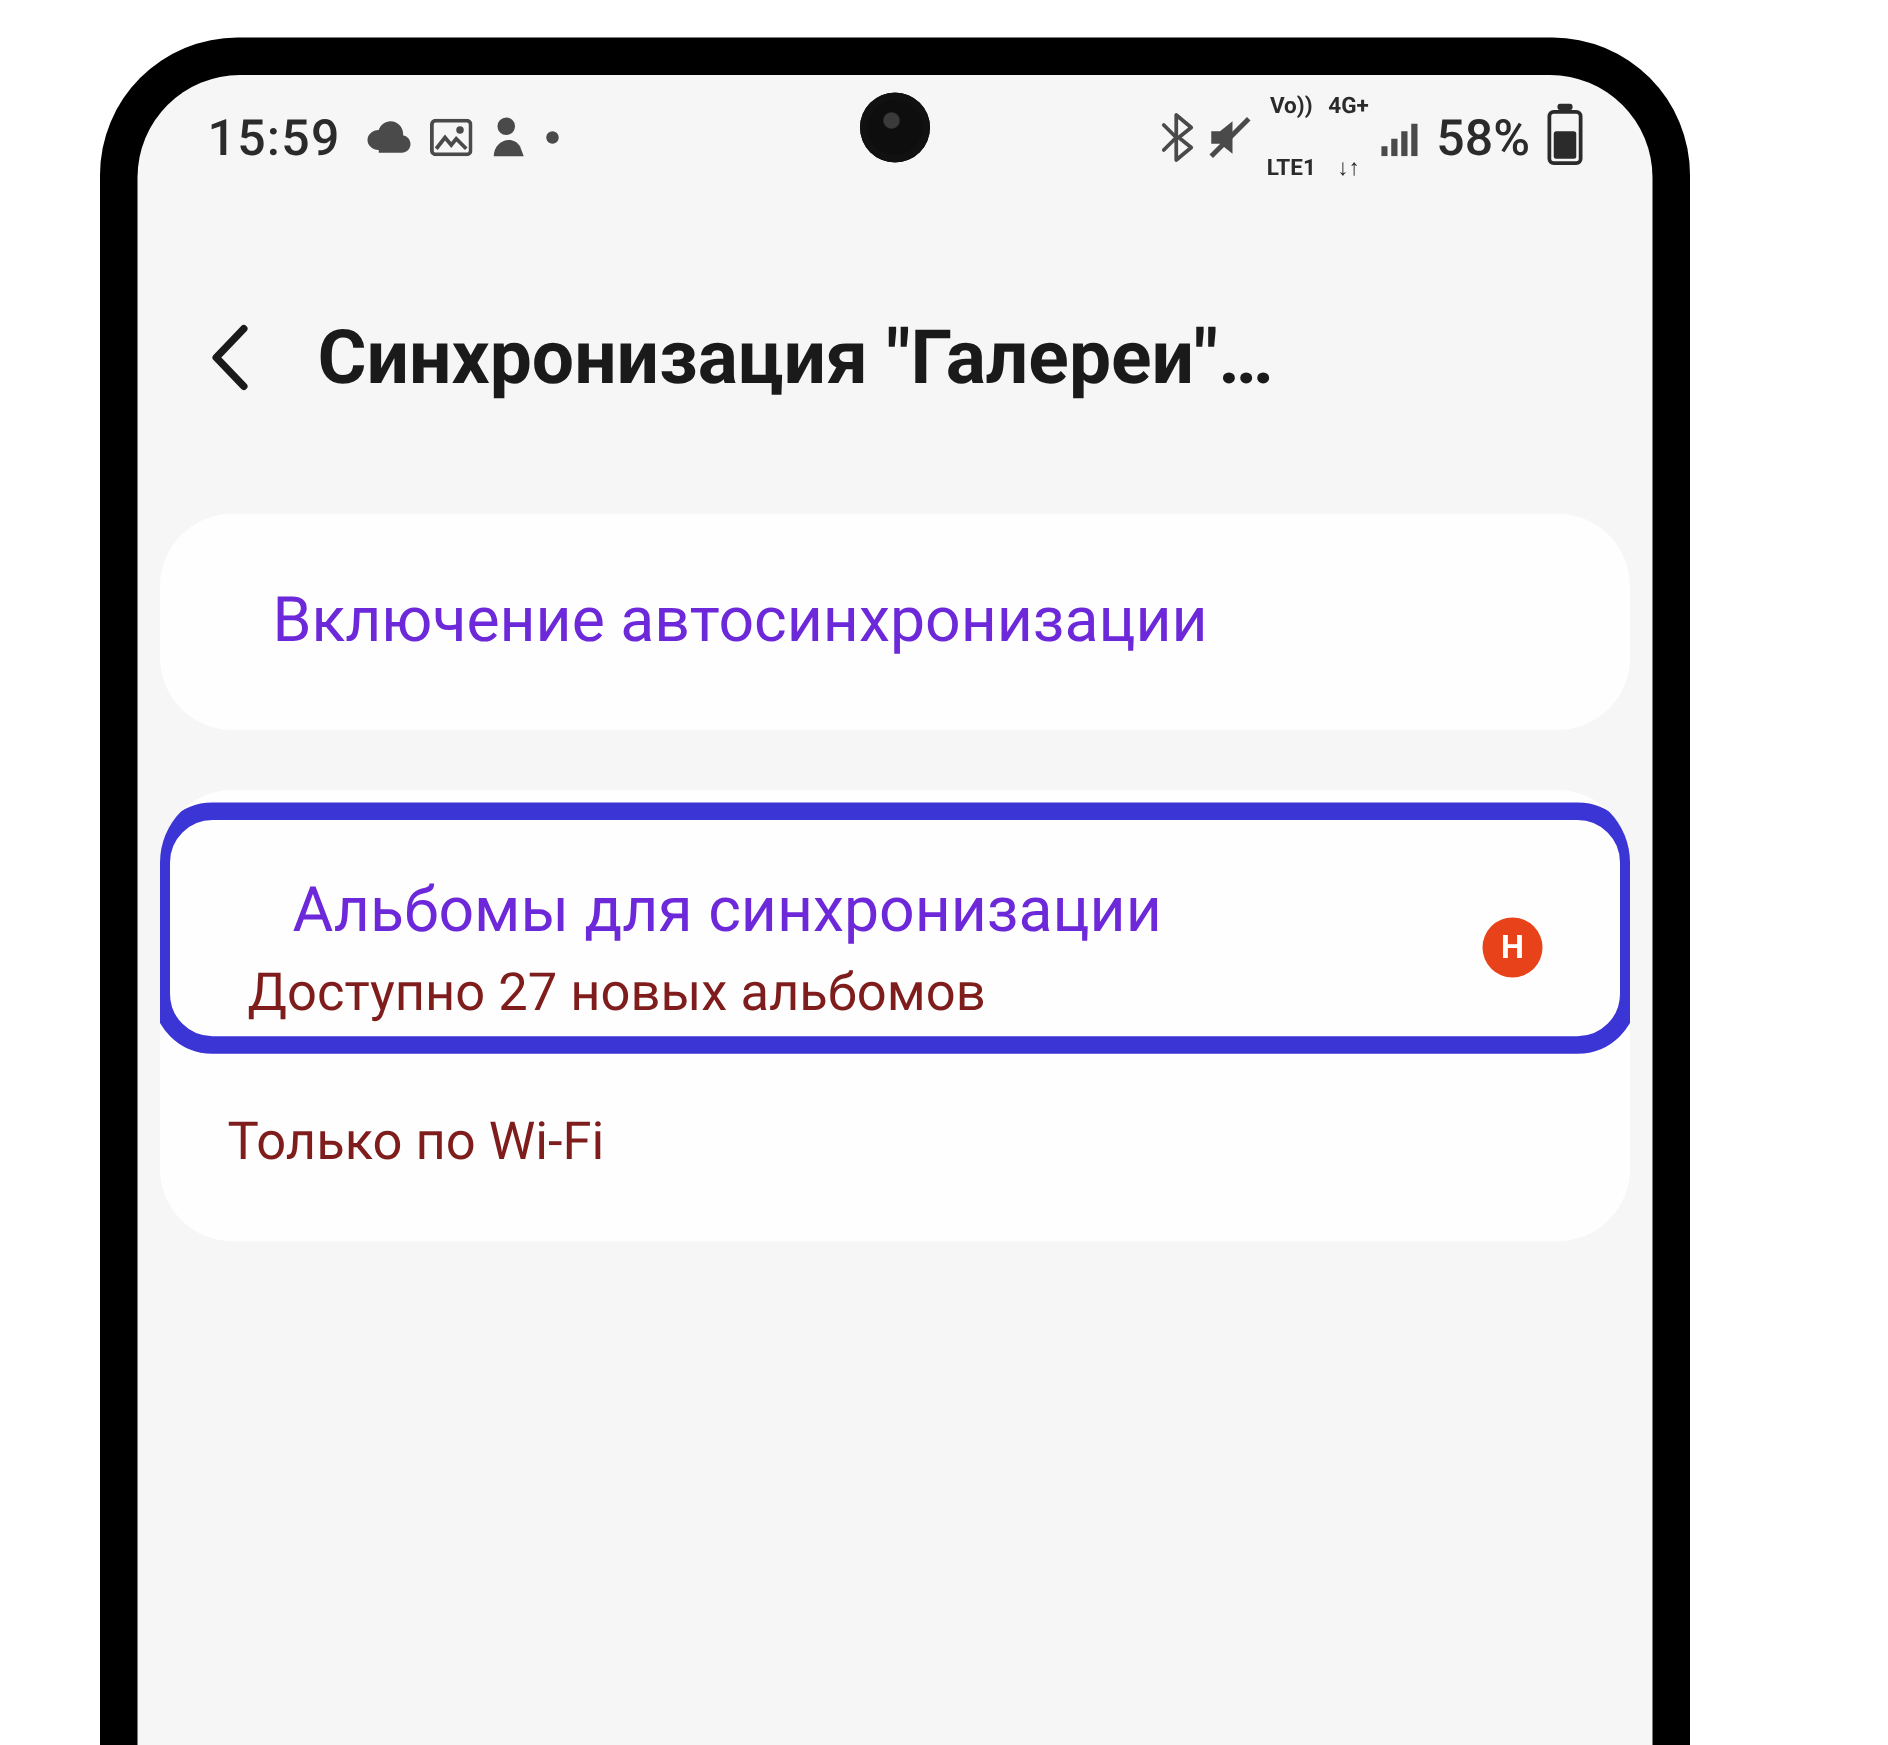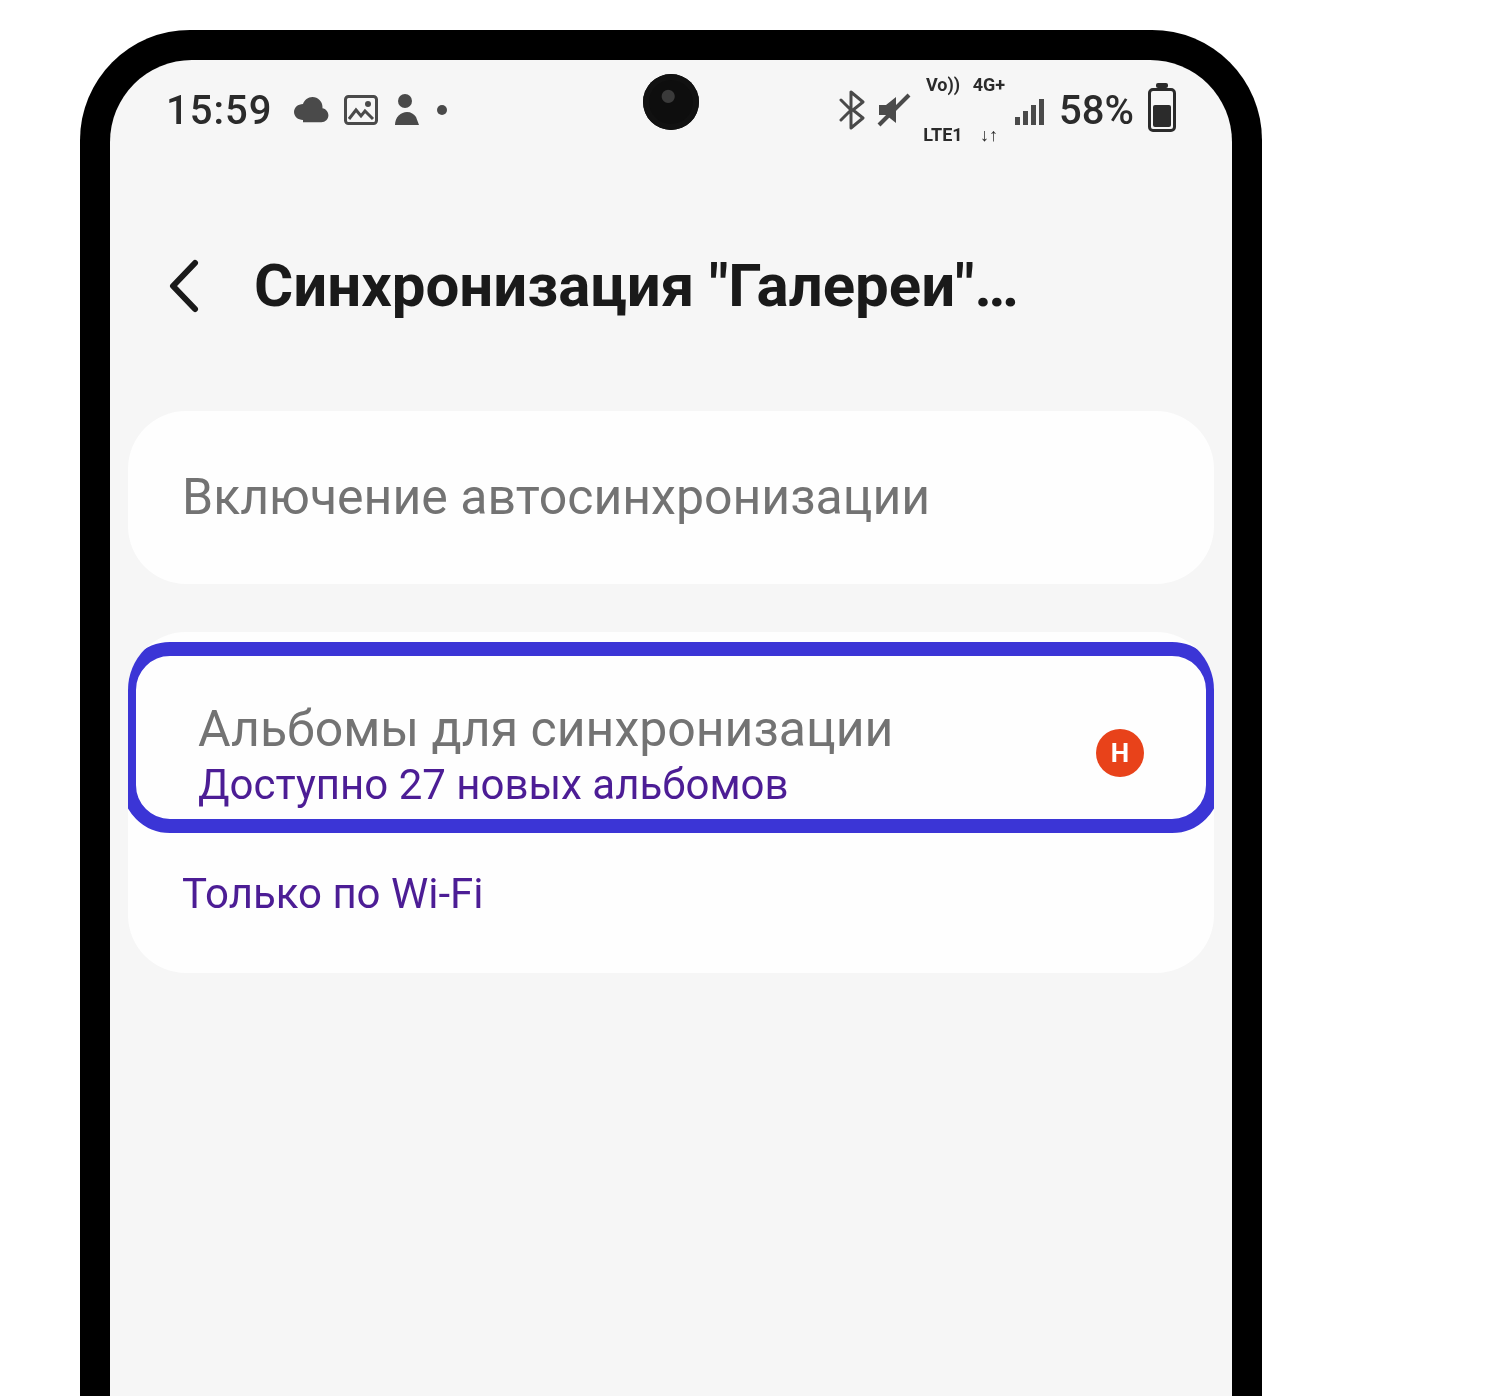--- a/index.html
+++ b/index.html
@@ -3,21 +3,21 @@
 <meta charset="utf-8">
 <style>
   * { box-sizing: border-box; margin: 0; padding: 0; }
   html, body { width: 1510px; height: 1396px; background: #ffffff; font-family: -apple-system, BlinkMacSystemFont, "Segoe UI", Roboto, Arial, sans-serif; }
   
   
   .phone-frame {
     position: absolute;
     left: 80px;
     top: 30px;
-    width: 1182px;
+    width: 1272px;
     height: 1366px;
     border-radius: 110px 110px 0 0;
     background: #000;
     padding: 30px 30px 0 30px;
     overflow: hidden;
   }
   .phone-inner {
     position: relative;
     width: 100%;
     height: 100%;
@@ -108,27 +108,29 @@
     padding: 55px 54px;
     display: flex;
     align-items: center;
     gap: 24px;
     cursor: pointer;
     position: relative;
   }
   .row-text { flex: 1; min-width: 0; }
   .row-title {
     font-size: 50px;
-    color: #737373;
+    color: #6d28d9;
     font-weight: 400;
     line-height: 1.25;
+    margin-left: 36px;
   }
   .row-sub {
     font-size: 42px;
-    color: #4c1d95;
+    color: #7f1d1d;
+    margin-top: 10px;
     font-weight: 400;
   }
   .badge-n {
     width: 48px; height: 48px;
     border-radius: 50%;
     background: #e8421a;
     color: #fff;
     font-weight: 700;
     font-size: 26px;
     display:flex; align-items:center; justify-content:center;

